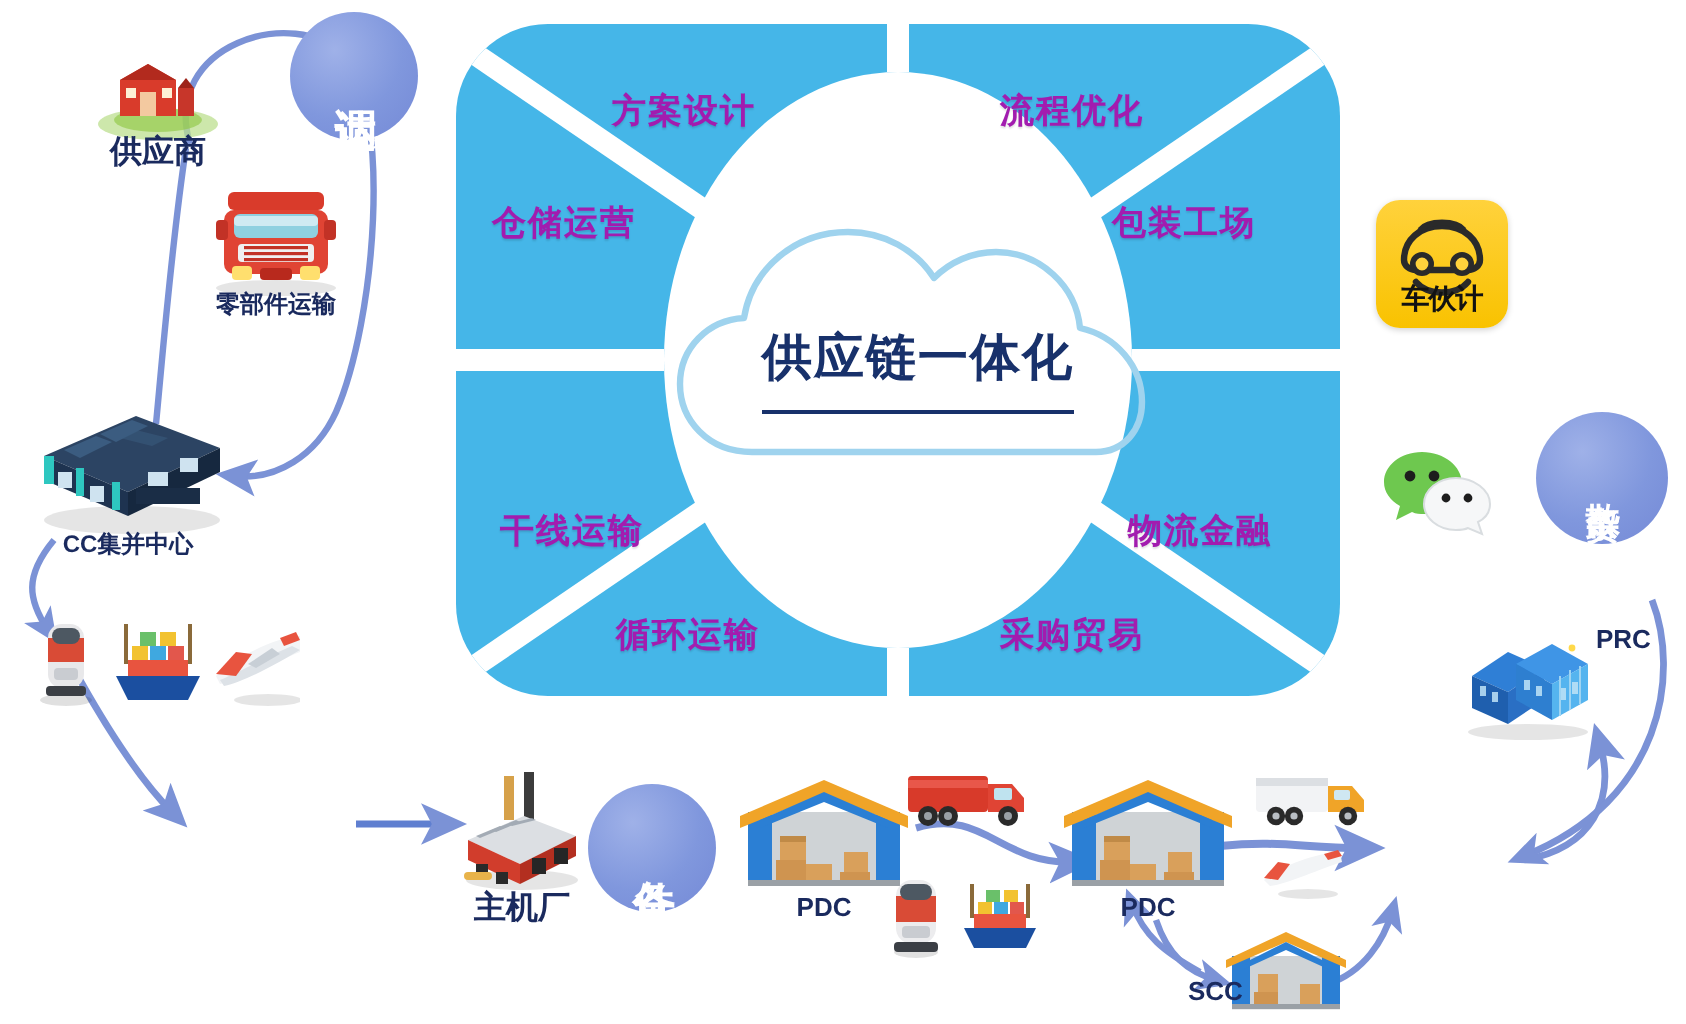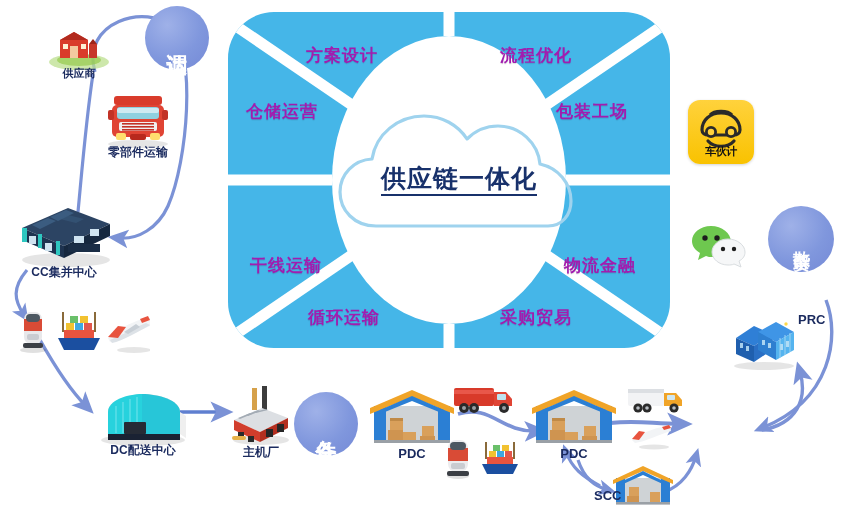--- a/index.html
+++ b/index.html
@@ -55,21 +55,21 @@
     left: 0; right: 0;
     top: 150px;
     text-align: center;
     font-size: 25px;
     font-weight: bold;
     color: #18316b;
     letter-spacing: 1px;
   }
   .cloud-title span {
     border-bottom: 2px solid #18316b;
-    padding-bottom: 2px;
+    padding-bottom: 12px;
     margin-left: 20px;
   }
 
   
   .circle-tag {
     position: absolute;
     border-radius: 50%;
     background: radial-gradient(circle at 35% 30%, #9fb1e8 0%, #8097dd 55%, #7489d6 100%);
     color: #ffffff;
     font-weight: bold;
@@ -87,21 +87,21 @@
   .app-tile {
     position: absolute;
     border-radius: 12px;
     background: linear-gradient(180deg,#ffd23c 0%, #f9c200 100%);
     box-shadow: 0 1px 3px rgba(0,0,0,.18);
   }
   .app-tile .tile-text {
     position: absolute;
     bottom: 5px; left: 0; right: 0;
     text-align: center;
-    font-size: 11px;
+    font-size: 14px;
     font-weight: bold;
     color: #121212;
     letter-spacing: -0.5px;
   }
 </style>
 </head>
 <body>
 
 <div id="stage">
 
@@ -208,21 +208,21 @@
       <ellipse cx="31" cy="40" rx="30" ry="8" fill="#bcdf8f" opacity=".75"></ellipse>
       <ellipse cx="31" cy="38" rx="22" ry="6" fill="#8cc63e" opacity=".6"></ellipse>
       <path d="M12,36 L12,18 L26,10 L40,18 L40,36 Z" fill="#d93b2b"></path>
       <path d="M12,18 L26,10 L40,18 Z" fill="#b22a1e"></path>
       <rect x="22" y="24" width="8" height="12" fill="#f3c9a0"></rect>
       <rect x="15" y="22" width="5" height="5" fill="#fdf0d5"></rect>
       <rect x="33" y="22" width="5" height="5" fill="#fdf0d5"></rect>
       <rect x="41" y="22" width="8" height="14" fill="#c7362a"></rect>
       <path d="M41,22 L45,17 L49,22 Z" fill="#9e241a"></path>
     </svg>
-    <div class="cap" style="top:44px; font-size:11px;">供应商</div>
+    <div class="cap" style="top:44px; font-size:16px;">供应商</div>
   </div>
 
   <div class="node" style="left:100px; top:88px; width:76px; height:62px;">
     <svg width="76" height="62" viewBox="0 0 76 62">
       <ellipse cx="38" cy="56" rx="30" ry="4" fill="#000" opacity=".10"></ellipse>
       <rect x="14" y="8" width="48" height="9" rx="3" fill="#d93b2b"></rect>
       <rect x="12" y="17" width="52" height="32" rx="5" fill="#e04434"></rect>
       <rect x="17" y="19" width="42" height="12" rx="3" fill="#8fd0e0"></rect>
       <rect x="17" y="20" width="42" height="5" rx="2" fill="#cfeaf2"></rect>
       <rect x="19" y="34" width="38" height="9" rx="2" fill="#f0f0f0"></rect>
@@ -297,38 +297,20 @@
         <ellipse cx="120" cy="44" rx="17" ry="3" fill="#000" opacity=".10"></ellipse>
         <path d="M94,32 C104,22 126,12 136,12 L136,20 C126,24 106,34 96,36 Z" fill="#f2f4f6"></path>
         <path d="M96,34 C106,30 122,21 132,17 L136,19 C126,25 108,35 98,37 Z" fill="#dde2e7"></path>
         <path d="M94,31 L104,20 L112,21 L104,32 Z" fill="#e8543f"></path>
         <path d="M126,13 L134,10 L136,14 L128,17 Z" fill="#e8543f"></path>
         <path d="M110,26 L122,18 L126,21 L114,28 Z" fill="#c8cfd6"></path>
       </g>
     </svg>
   </div>
 
-  <div class="node" style="left:96px; top:386px; width:94px; height:62px;">
-    <svg width="94" height="62" viewBox="0 0 94 62">
-      <ellipse cx="47" cy="54" rx="42" ry="6" fill="#000" opacity=".10"></ellipse>
-      <path d="M12,48 L12,26 C12,14 34,8 48,8 C62,8 84,14 84,26 L84,48 Z" fill="#d8d8d8"></path>
-      <path d="M12,48 L12,26 C12,14 32,8 46,8 L46,48 Z" fill="#27d2dd"></path>
-      <path d="M46,8 C62,8 84,14 84,26 L84,48 L46,48 Z" fill="#27c6d8"></path>
-      <g stroke="#7ee6ef" stroke-width="1.1" opacity=".85">
-        <path d="M20,47 L20,20"></path>
-          <path d="M27,47 L27,16"></path>
-        <path d="M34,47 L34,13"></path>
-          <path d="M41,47 L41,11"></path>
-      </g>
-      <path d="M12,48 L84,48 L84,54 L12,54 Z" fill="#1a2233"></path>
-      <path d="M84,26 L90,30 L90,52 L84,48 Z" fill="#efefef"></path>
-      <rect x="28" y="36" width="22" height="12" rx="1" fill="#262b35"></rect>
-    </svg>
-    <div class="cap" style="top:56px; font-size:12px;">DC配送中心</div>
-  </div>
 
   <div class="node" style="left:228px; top:386px; width:66px; height:62px;">
     <svg width="66" height="62" viewBox="0 0 66 62">
       <ellipse cx="33" cy="54" rx="28" ry="5" fill="#000" opacity=".10"></ellipse>
       <rect x="24" y="2" width="5" height="22" fill="#d6a14a"></rect>
       <rect x="34" y="0" width="5" height="24" fill="#3c3c3c"></rect>
       <path d="M6,34 L34,22 L60,32 L32,46 Z" fill="#dcdfe3"></path>
       <path d="M6,34 L32,46 L32,56 L6,44 Z" fill="#d13d2c"></path>
       <path d="M32,46 L60,32 L60,42 L32,56 Z" fill="#b32f20"></path>
       <g fill="#9aa3ad" opacity=".85">
@@ -339,21 +321,21 @@
       <g fill="#2a2a2a">
         <rect x="10" y="46" width="6" height="7"></rect>
         <rect x="20" y="50" width="6" height="6"></rect>
       </g>
       <g fill="#262626">
         <rect x="38" y="43" width="7" height="8"></rect>
         <rect x="49" y="38" width="7" height="8"></rect>
       </g>
       <rect x="4" y="50" width="14" height="4" rx="2" fill="#e8b34a"></rect>
     </svg>
-    <div class="cap" style="top:58px; font-size:12px;">主机厂</div>
+    <div class="cap" style="top:58px; font-size:16px;">主机厂</div>
   </div>
 
   <div class="node" style="left:366px; top:388px; width:92px; height:60px;">
     <svg width="92" height="60" viewBox="0 0 92 60">
       <rect x="8" y="18" width="76" height="34" fill="#cfd3d6"></rect>
       <rect x="8" y="18" width="12" height="34" fill="#2b7fd4"></rect>
       <rect x="72" y="18" width="12" height="34" fill="#2b7fd4"></rect>
       <path d="M4,20 L46,2 L88,20 L88,26 L46,9 L4,26 Z" fill="#f0a428"></path>
       <path d="M14,22 L46,8 L78,22 L78,26 L46,13 L14,26 Z" fill="#2b7fd4"></path>
 

